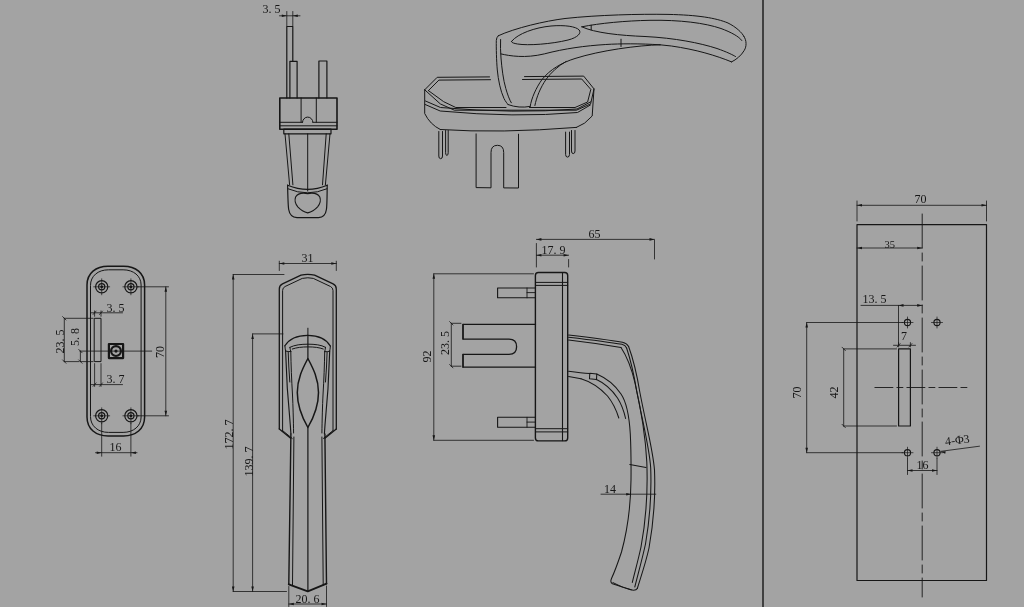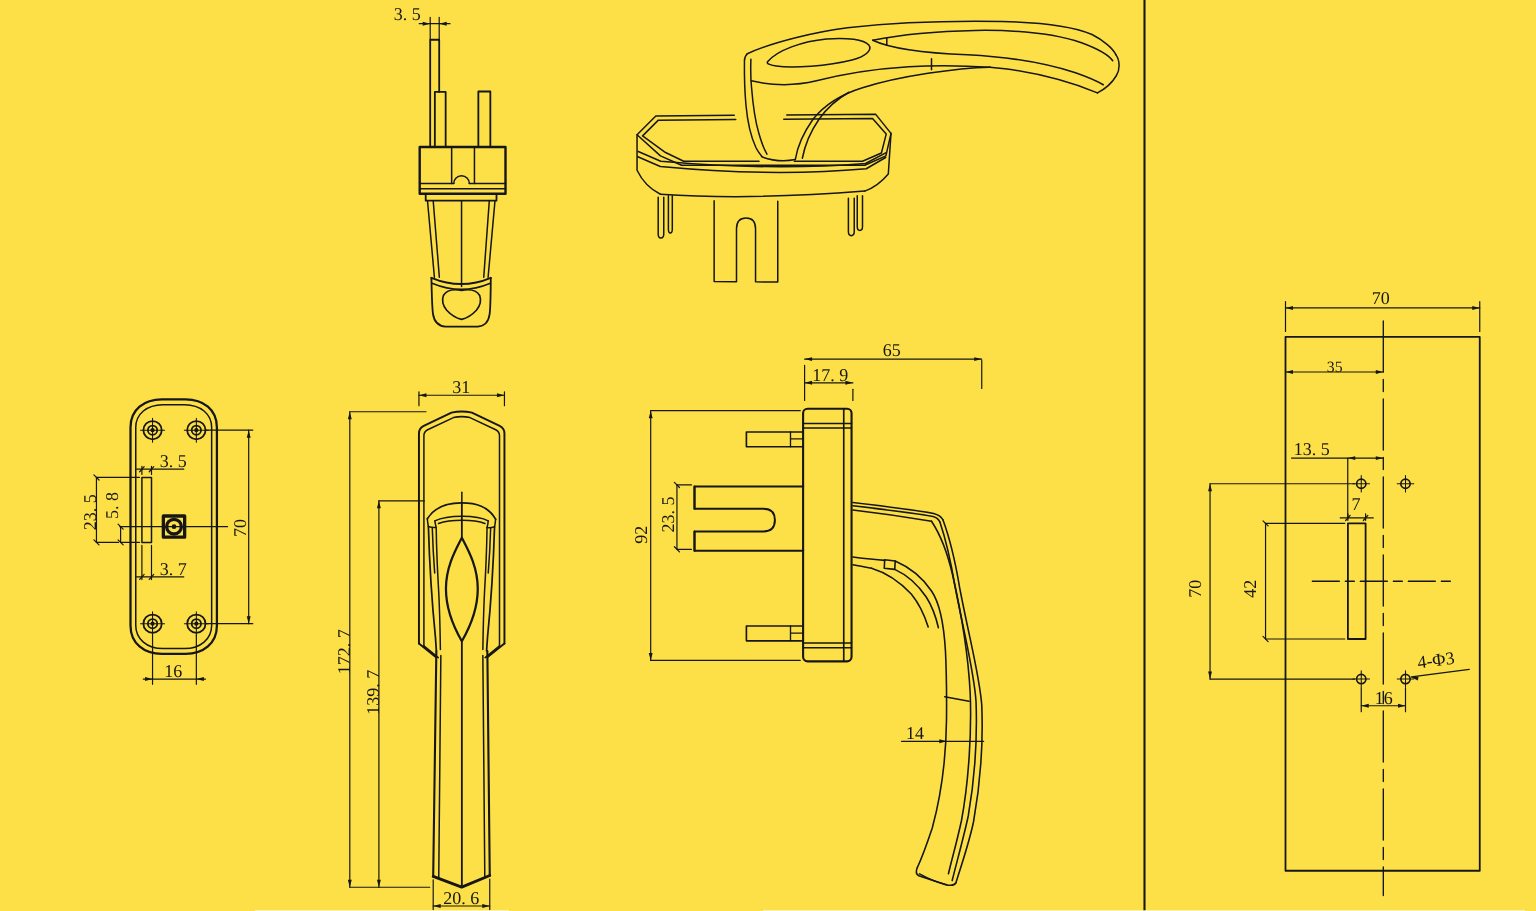--- a/index.html
+++ b/index.html
@@ -1,16 +1,16 @@
 <!DOCTYPE html>
 <html><head>
 <meta charset="utf-8">
 <style>
   html,body{margin:0;padding:0;background:#ffffff;}
-  #canvas{width:1024px;height:607px;position:relative;overflow:hidden;background:#fde047;}
+  #canvas{width:1024px;height:607px;position:relative;overflow:hidden;background:#a3a3a3;}
   svg{display:block;}
   text{font-family:"Liberation Serif", serif; fill:#161616;}
 </style>
 </head>
 <body>
 <div id="canvas">
 <svg width="1024" height="607" viewBox="0 0 1024 607">
 <g stroke="#161616" fill="none" stroke-width="1" stroke-linecap="round" stroke-linejoin="round">
 
 <path d="M763,0 V607" stroke-width="1.4"></path>

